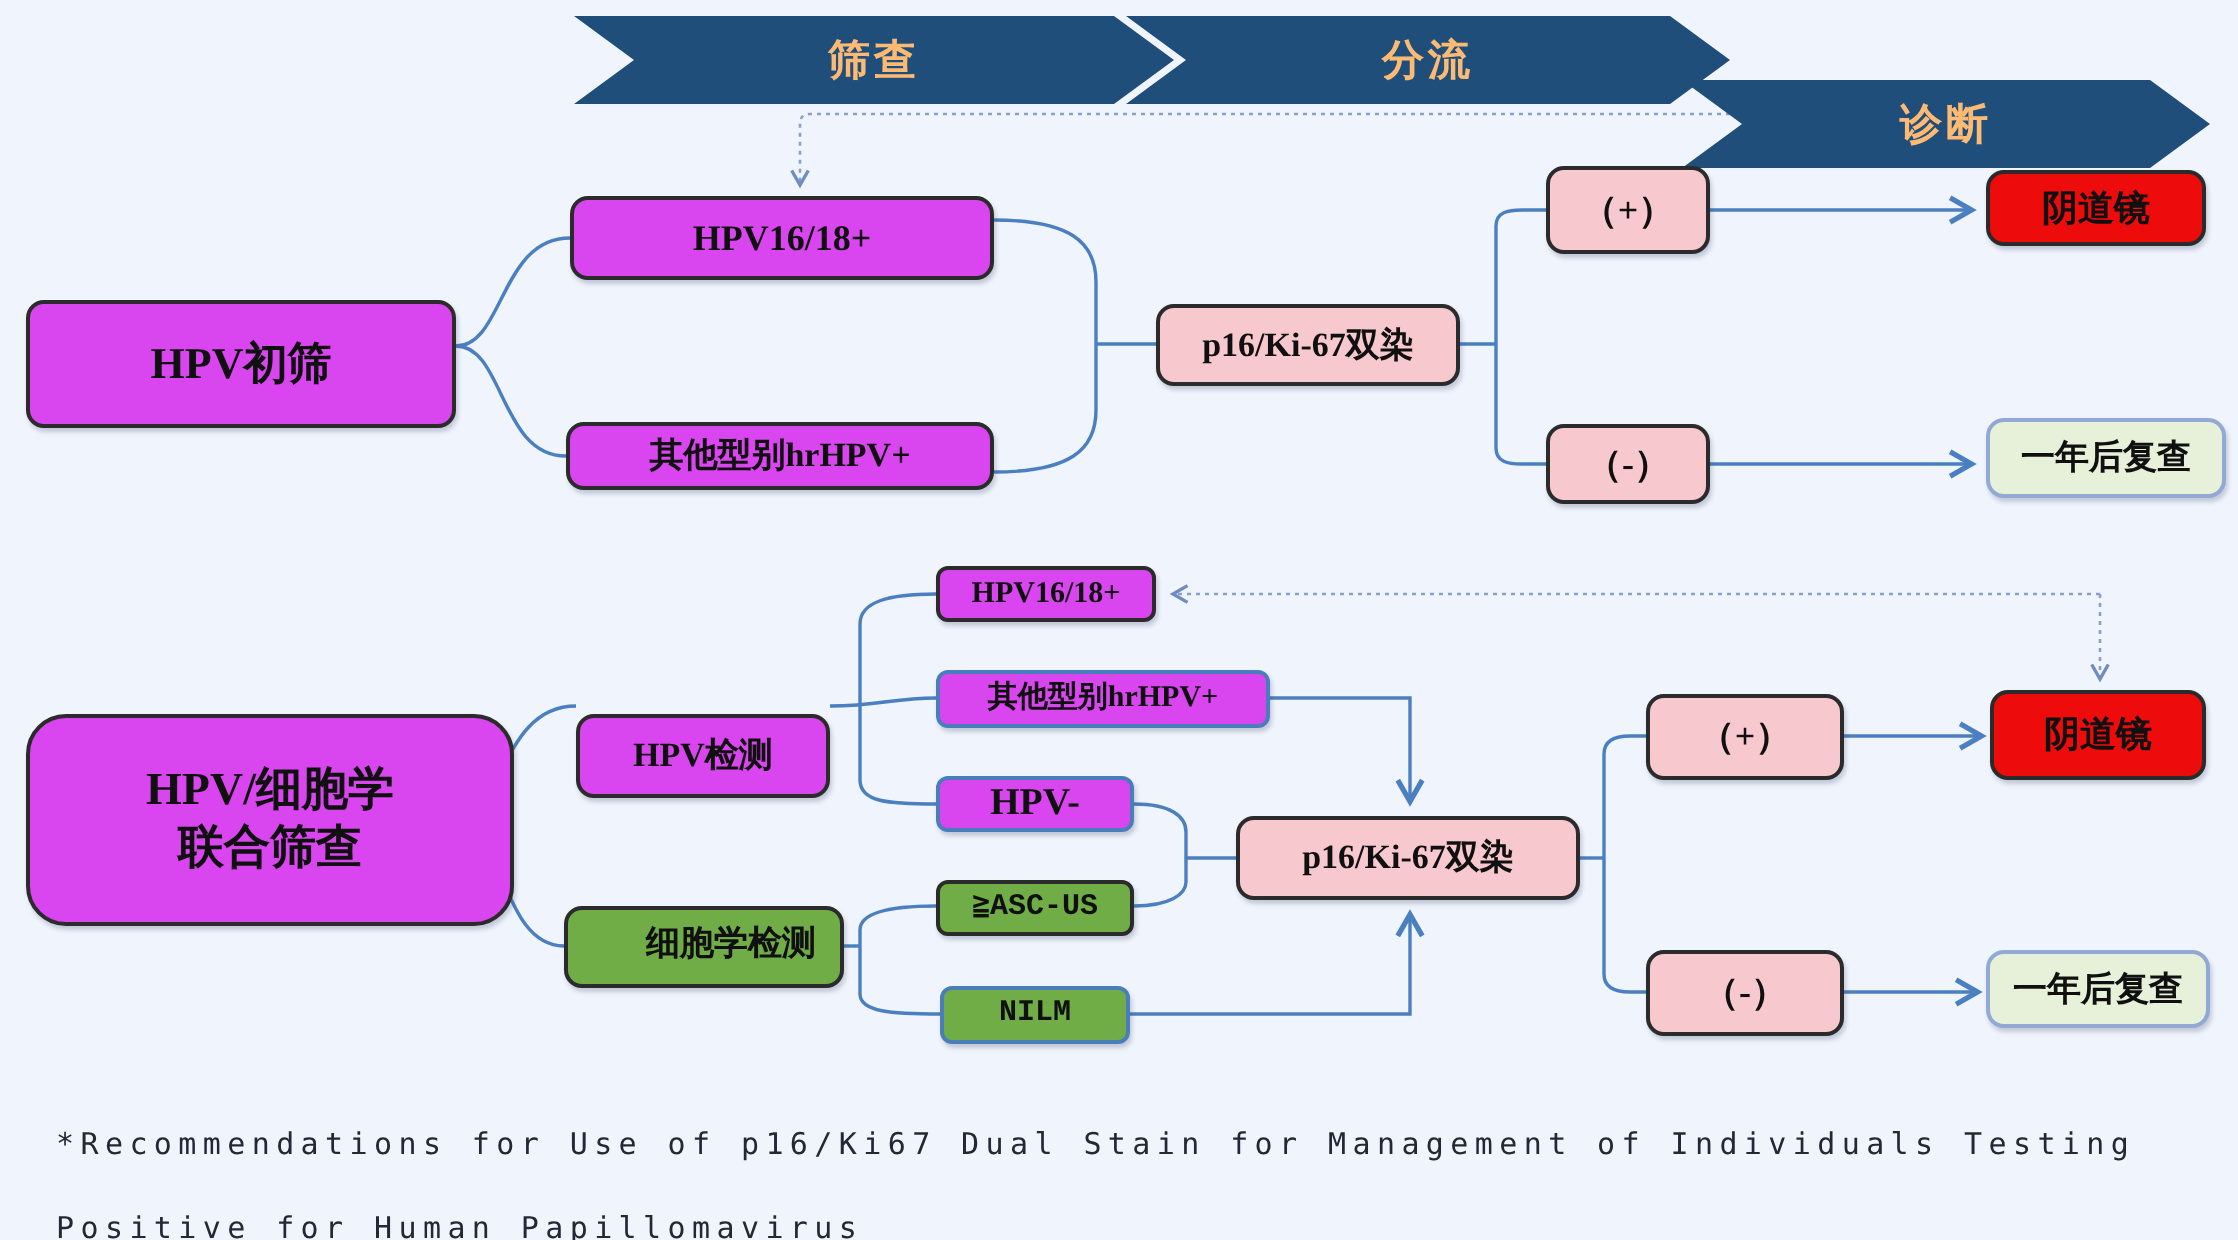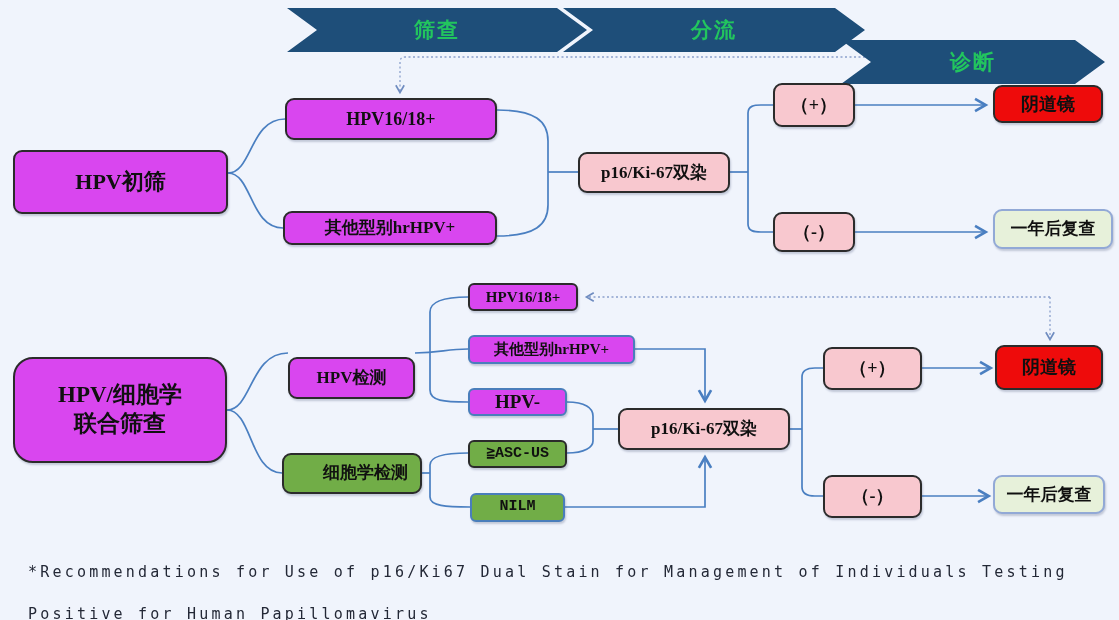--- a/index.html
+++ b/index.html
@@ -14,21 +14,21 @@
     overflow:hidden;
   }
   svg.wires{position:absolute;left:0;top:0;z-index:0;}
 
   
   .chevron{
     position:absolute;top:8px;height:44px;
     background:#1e4e79;
     clip-path:polygon(0 0, calc(100% - 30px) 0, 100% 50%, calc(100% - 30px) 100%, 0 100%, 30px 50%);
     display:flex;align-items:center;justify-content:center;
-    color:#22c55e;font-size:21px;font-weight:bold;letter-spacing:2px;
+    color:#fdba74;font-size:21px;font-weight:bold;letter-spacing:2px;
     z-index:1;
   }
   #chev1{left:287px;width:300px;}
   #chev2{left:563px;width:302px;}
   #chev3{left:841px;width:264px;margin-top:32px;}
 
   
   .node{
     position:absolute;z-index:1;
     display:flex;align-items:center;justify-content:center;
@@ -127,21 +127,21 @@
   <div class="node pink" style="left:578px;top:152px;width:152px;height:41px;font-size:17px;">p16/Ki-67双染</div>
 
   <div class="node pink" style="left:773px;top:83px;width:82px;height:44px;font-size:18px;">（+）</div>
 
   <div class="node pink" style="left:773px;top:212px;width:82px;height:40px;font-size:18px;">（-）</div>
 
   <div class="node red" style="left:993px;top:85px;width:110px;height:38px;font-size:18px;">阴道镜</div>
 
   <div class="node lgreen softborder" style="left:993px;top:209px;width:120px;height:40px;font-size:17px;">一年后复查</div>
 
-  <div class="node blue" style="left:13px;top:357px;width:214px;height:106px;font-size:23px;border-radius:20px;flex-direction:column;">
+  <div class="node blue" style="left:13px;top:357px;width:244px;height:106px;font-size:23px;border-radius:20px;flex-direction:column;">
     <span>HPV/细胞学</span>
     <span>联合筛查</span>
   </div>
 
   <div class="node blue" style="left:288px;top:333px;width:127px;height:42px;font-size:17px;margin-top:24px;">HPV检测</div>
 
   <div class="node green" style="left:282px;top:453px;width:140px;height:41px;font-size:17px;padding-left:27px;">细胞学检测</div>
 
   <div class="node blue" style="left:468px;top:283px;width:110px;height:28px;font-size:15px;border-radius:6px;">HPV16/18+</div>
 

